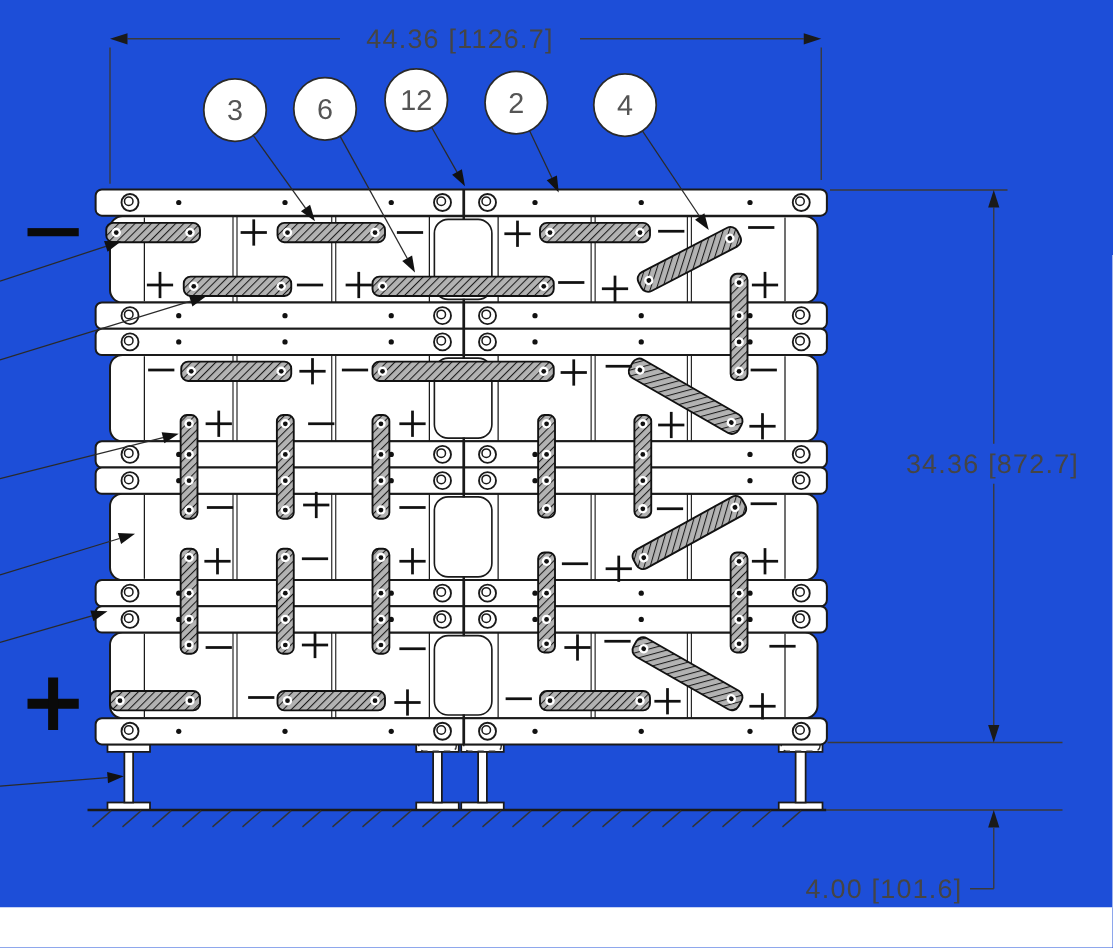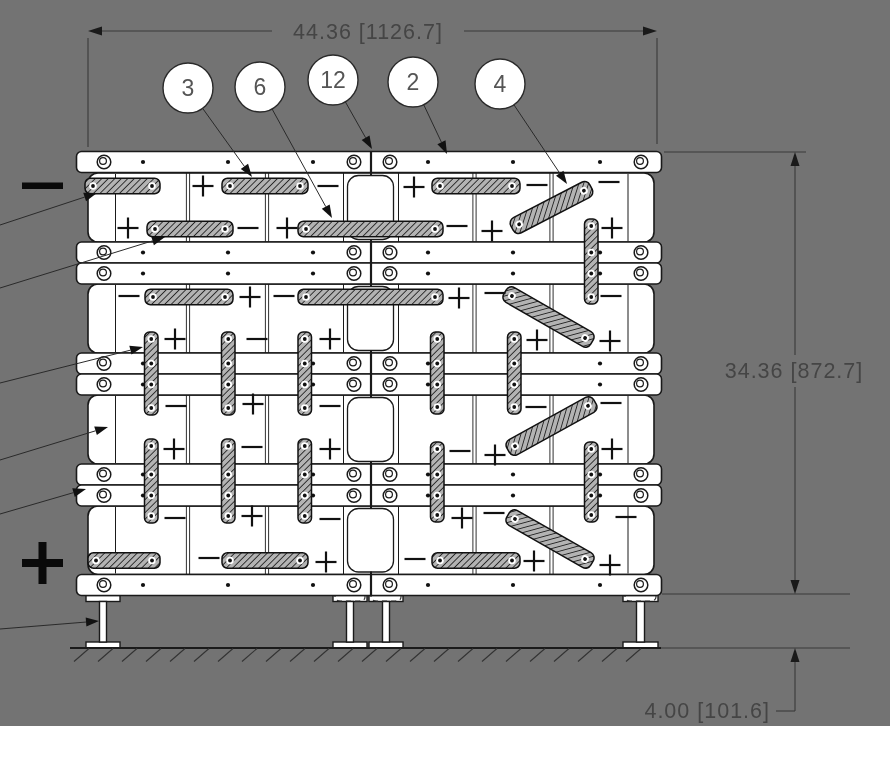--- a/index.html
+++ b/index.html
@@ -1,16 +1,16 @@
 <!DOCTYPE html>
 <html><head>
 <meta charset="utf-8">
 <style>
   html,body{margin:0;padding:0;background:#ffffff;}
-  #canvas{width:890px;height:726px;position:relative;background:#737373;overflow:hidden;}
+  #canvas{width:890px;height:726px;position:relative;background:#1d4ed8;overflow:hidden;}
   svg text{font-family:"Liberation Sans","DejaVu Sans",sans-serif;}
   .dimtext{fill:#454545;font-size:21.5px;letter-spacing:1px;}
   .balloontext{fill:#555555;font-size:23px;}
 </style>
 </head>
 <body>
 
 <div id="canvas">
 <svg id="dwg" width="890" height="758" viewBox="0 0 890 758">
   <defs>

